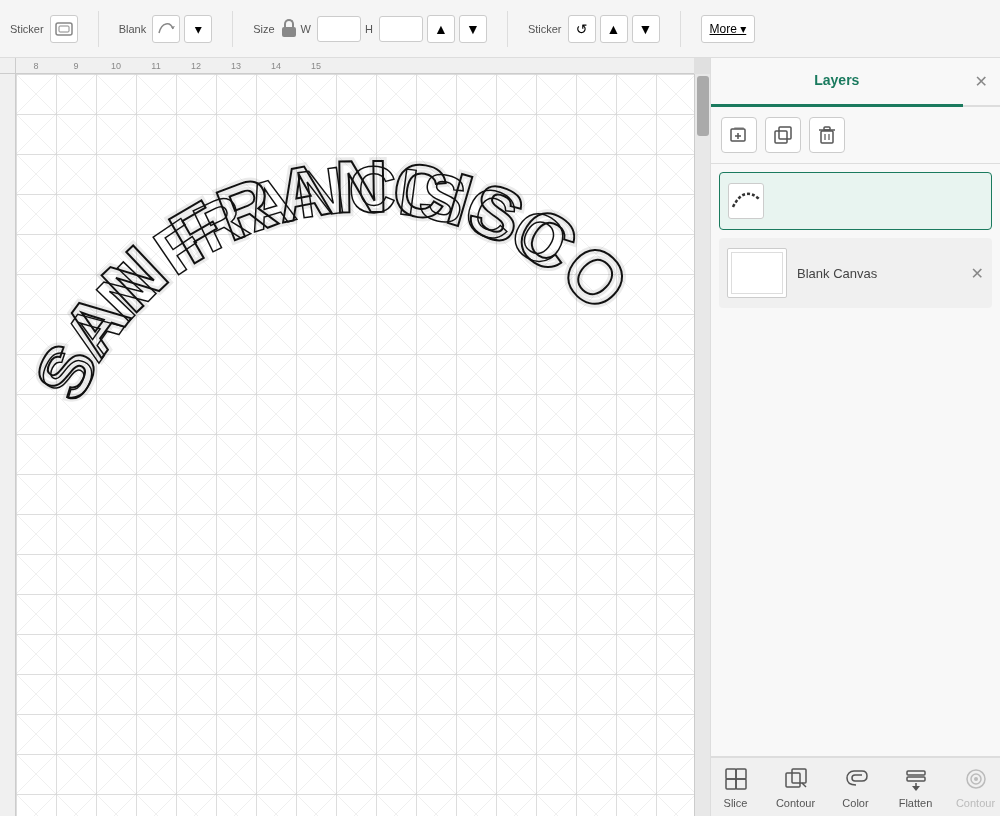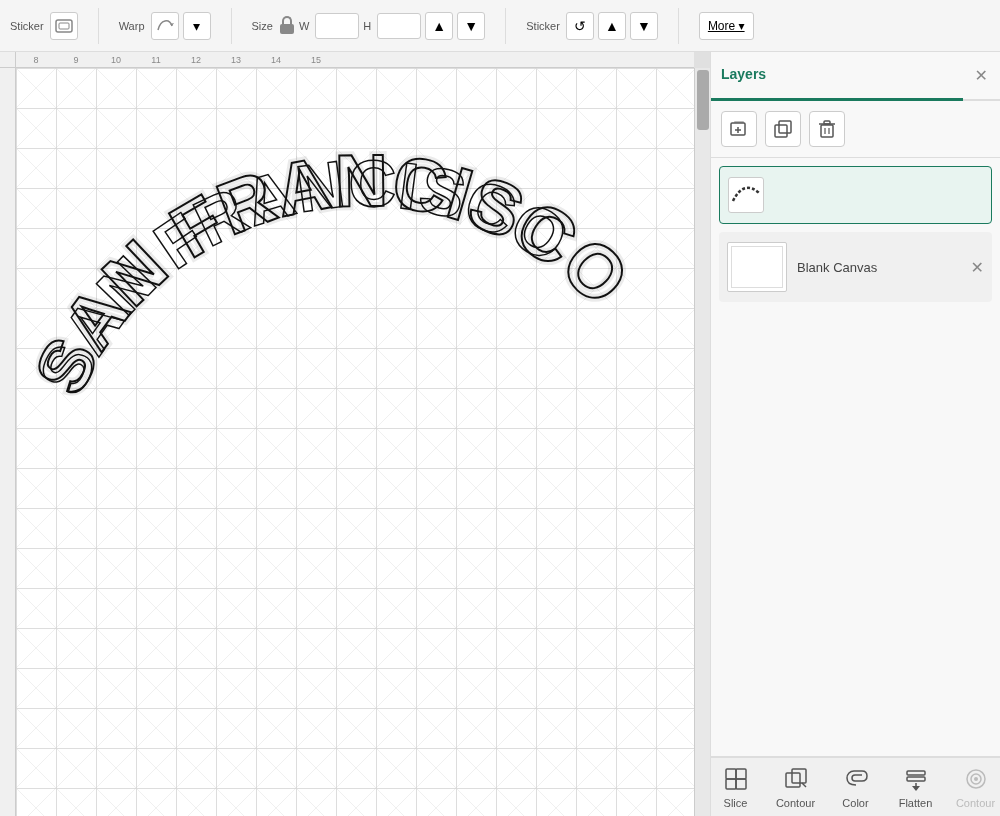--- a/index.html
+++ b/index.html
@@ -1,20 +1,20 @@
 <!DOCTYPE html>
 <html><head>
   <meta charset="utf-8">
   <style>
     * { margin: 0; padding: 0; box-sizing: border-box; }
     body { width: 1000px; height: 816px; overflow: hidden; font-family: Arial, sans-serif; background: #e8e8e8; display: flex; flex-direction: column; }
 
     
     .toolbar {
-      height: 52px;
+      height: 58px;
       background: #f5f5f5;
       border-bottom: 1px solid #ddd;
       display: flex;
       align-items: center;
       padding: 0 10px;
       gap: 16px;
       flex-shrink: 0;
     }
     .toolbar-group {
       display: flex;
@@ -202,20 +202,21 @@
     }
 
     .panel-tabs {
       display: flex;
       border-bottom: 2px solid #ddd;
       background: #f8f8f8;
     }
     .panel-tab {
       flex: 1;
       padding: 14px 10px;
+      text-align: center;
       font-size: 14px;
       cursor: pointer;
       color: #555;
       border-bottom: 3px solid transparent;
       margin-bottom: -2px;
     }
     .panel-tab.active {
       color: #1a7a5e;
       border-bottom: 3px solid #1a7a5e;
       font-weight: 600;
@@ -371,21 +372,21 @@
       <svg width="20" height="20" viewBox="0 0 20 20">
         <rect x="2" y="4" width="16" height="12" rx="2" fill="none" stroke="#888" stroke-width="1.5"></rect>
         <rect x="5" y="7" width="10" height="6" rx="1" fill="none" stroke="#888" stroke-width="1"></rect>
       </svg>
     </div>
   </div>
 
   <div class="toolbar-separator"></div>
 
   <div class="toolbar-group">
-    <span class="toolbar-label">Warp</span>
+    <span class="toolbar-label">Blank</span>
     <div class="toolbar-icon-btn">
       <svg width="20" height="20" viewBox="0 0 20 20">
         <path d="M3 14 Q5 6 10 5 Q15 4 17 10" fill="none" stroke="#888" stroke-width="1.5"></path>
         <polygon points="17,10 19,7 15,8" fill="#888"></polygon>
       </svg>
     </div>
     <div class="toolbar-icon-btn">▾</div>
   </div>
 
   <div class="toolbar-separator"></div>

